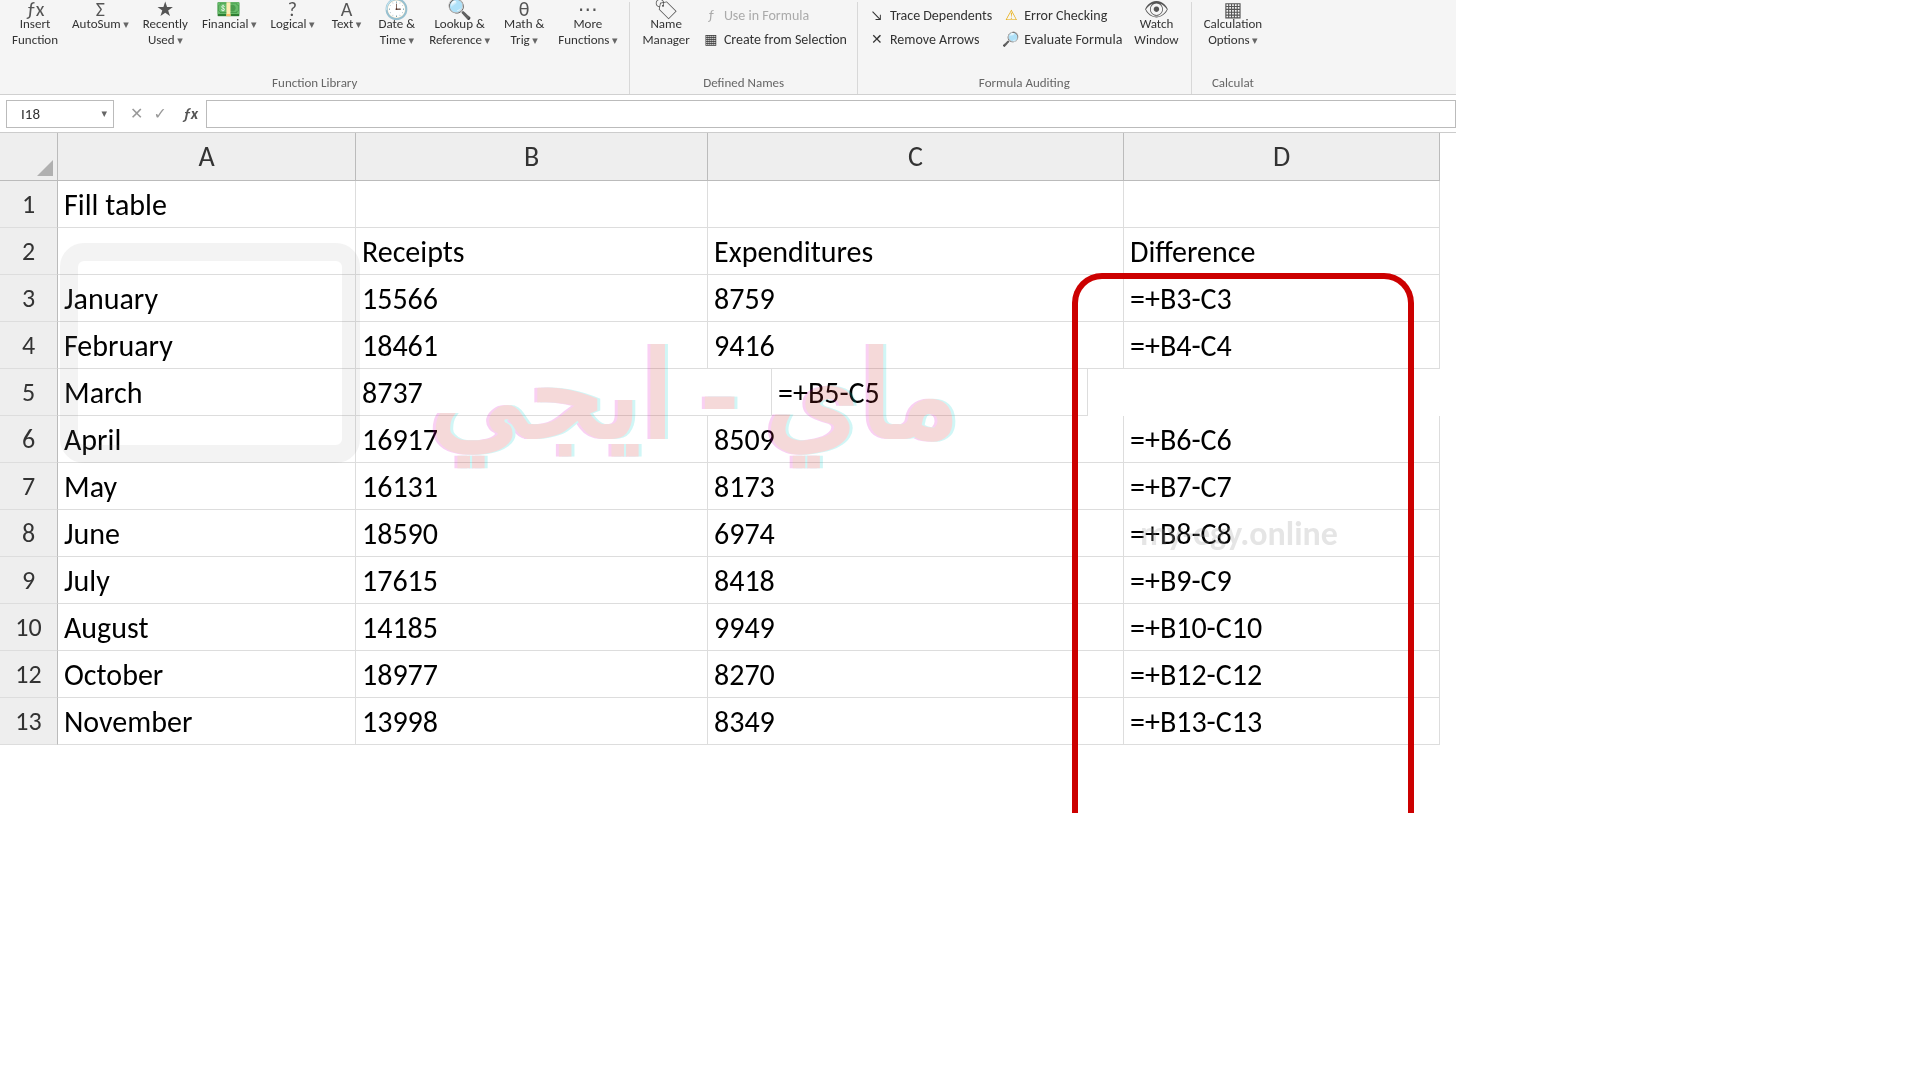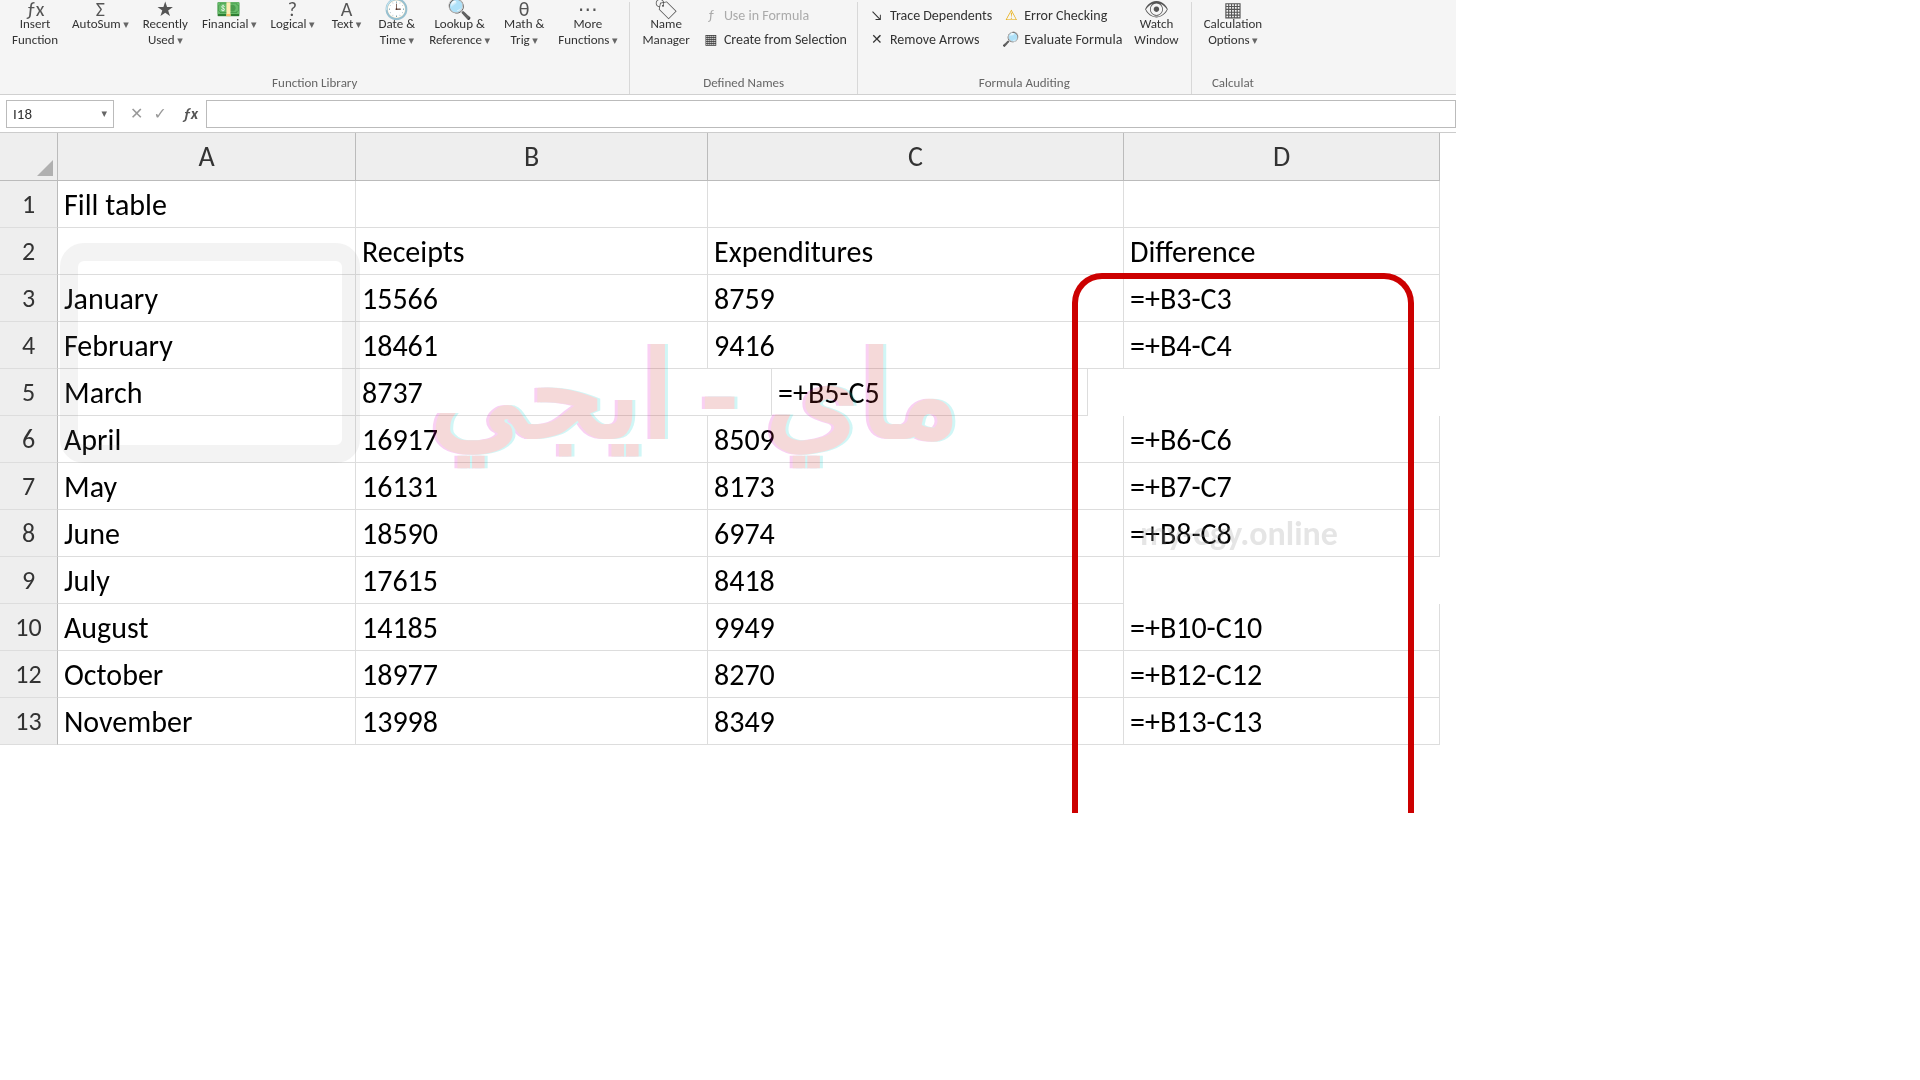--- a/index.html
+++ b/index.html
@@ -76,21 +76,21 @@
   .rstack-item.dis { color:#aaa; }
   .mini-ic{width:18px;height:18px;display:inline-flex;align-items:center;justify-content:center;font-size:14px;}
 
   
   .fbar {
     display:flex;align-items:center;height:38px;border-bottom:1px solid #ccc;
     background:#fff;
   }
   .namebox{
     width:108px;height:28px;border:1px solid #bbb;margin:0 8px 0 6px;
-    display:flex;align-items:center;padding:0 6px;font-size:15px;color:#333;
+    display:flex;align-items:center;padding:0 14px;font-size:15px;color:#333;
     background:#fff;position:relative;
   }
   .namebox::after{content:"▾";position:absolute;right:6px;color:#666;font-size:11px;}
   .fbar-btns{display:flex;align-items:center;gap:10px;padding:0 8px;color:#999;}
   .fbar-btns span{font-size:16px;}
   .fx{font-style:italic;font-weight:600;color:#555;font-size:16px;padding:0 8px;}
   .finput{flex:1;height:28px;border:1px solid #bbb;background:#fff;}
 
   
   .grid{position:relative;}
@@ -348,20 +348,21 @@
         <div class="cell cA">June</div>
         <div class="cell cB">18590</div>
         <div class="cell cC">6974</div>
         <div class="cell cD">=+B8-C8</div>
       </div>
       <div class="row">
         <div class="rh">9</div>
         <div class="cell cA">July</div>
         <div class="cell cB">17615</div>
         <div class="cell cC">8418</div>
+        <div class="cell cD">=+B9-C9</div>
       </div>
       <div class="row">
         <div class="rh">10</div>
         <div class="cell cA">August</div>
         <div class="cell cB">14185</div>
         <div class="cell cC">9949</div>
         <div class="cell cD">=+B10-C10</div>
       </div>
       <div class="row">
         <div class="rh">12</div>

